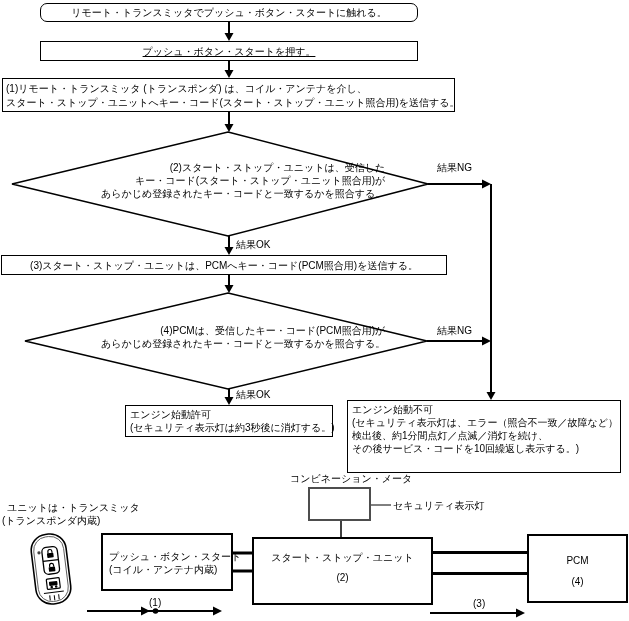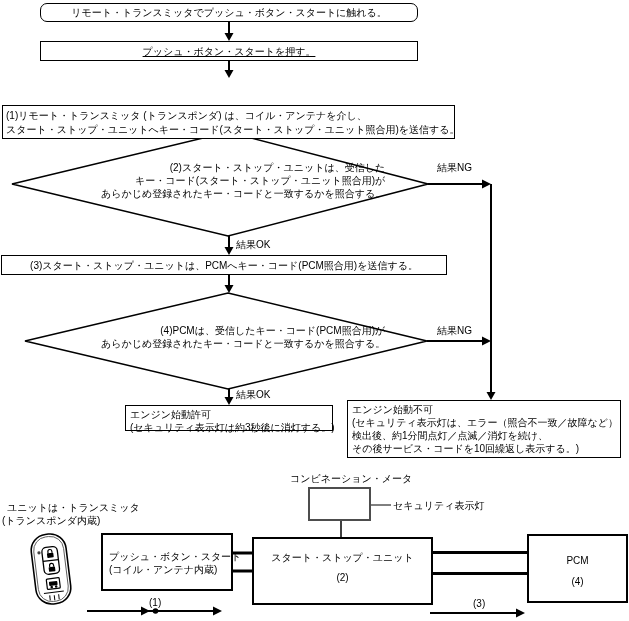--- a/index.html
+++ b/index.html
@@ -103,21 +103,21 @@
   </svg>
 
   <div class="box boxc" style="left:40px;top:3px;width:378px;height:19px;border-radius:7px;">
     <span>リモート・トランスミッタでプッシュ・ボタン・スタートに触れる。</span>
   </div>
 
   <div class="box boxc" style="left:40px;top:41px;width:378px;height:20px;text-decoration:underline;">
     <span>プッシュ・ボタン・スタートを押す。</span>
   </div>
 
-  <div class="box lines" style="left:2px;top:78px;width:453px;height:34px;padding:3px 3px 13px 3px;line-height:14px;margin-top:27px;">
+  <div class="box lines" style="left:2px;top:78px;width:453px;height:34px;padding:3px 3px 13px 3px;line-height:14px;">
     <div>(1)リモート・トランスミッタ (トランスポンダ) は、コイル・アンテナを介し、</div>
     <div>スタート・ストップ・ユニットへキー・コード(スタート・ストップ・ユニット照合用)を送信する。</div>
   </div>
 
   <div class="lbl lines" style="left:101px;top:161px;">
     <div>(2)スタート・ストップ・ユニットは、受信した</div>
     <div>キー・コード(スタート・ストップ・ユニット照合用)が</div>
     <div>あらかじめ登録されたキー・コードと一致するかを照合する。</div>
   </div>
 
@@ -129,26 +129,26 @@
   </div>
 
   <div class="lbl lines" style="left:101px;top:324px;">
     <div>(4)PCMは、受信したキー・コード(PCM照合用)が</div>
     <div>あらかじめ登録されたキー・コードと一致するかを照合する。</div>
   </div>
 
   <div class="lbl" style="left:437px;top:324px;">結果NG</div>
   <div class="lbl" style="left:236px;top:388px;">結果OK</div>
 
-  <div class="box lines" style="left:125px;top:405px;width:208px;height:26px;padding:2px 4px 0 4px;">
+  <div class="box lines" style="left:125px;top:405px;width:208px;height:32px;padding:2px 4px 0 4px;">
     <div>エンジン始動許可</div>
     <div>(セキュリティ表示灯は約3秒後に消灯する。)</div>
   </div>
 
-  <div class="box lines" style="left:347px;top:400px;width:274px;height:58px;padding:2px 3px 0 4px;">
+  <div class="box lines" style="left:347px;top:400px;width:274px;height:73px;padding:2px 3px 0 4px;">
     <div>エンジン始動不可</div>
     <div>(セキュリティ表示灯は、エラー（照合不一致／故障など）</div>
     <div>検出後、約1分間点灯／点滅／消灯を続け、</div>
     <div>その後サービス・コードを10回繰返し表示する。)</div>
   </div>
 
   <div class="lbl" style="left:290px;top:472px;">コンビネーション・メータ</div>
 
   <div class="meterbox" style="left:308px;top:487px;width:63px;height:34px;"></div>
 

